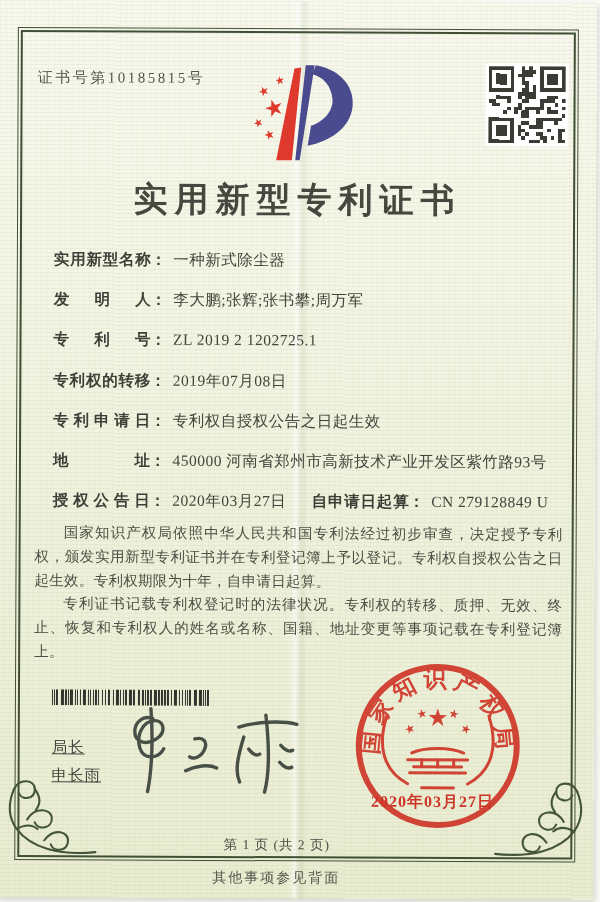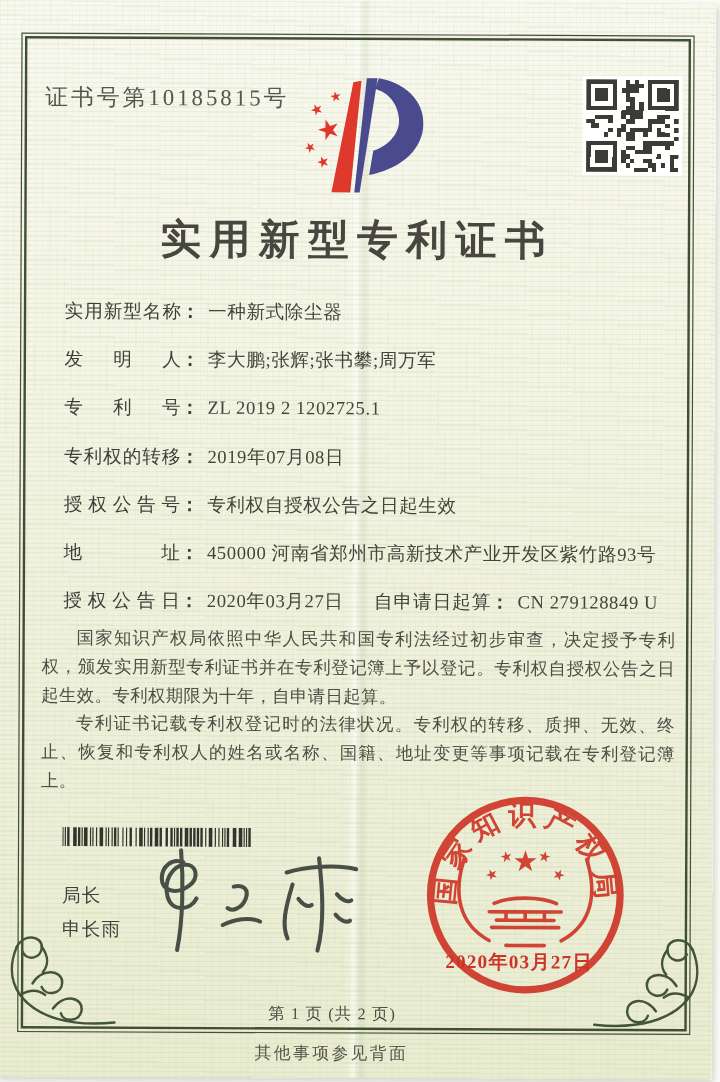--- a/index.html
+++ b/index.html
@@ -14,47 +14,47 @@
   .paper::before { content:''; position:absolute; inset:0; pointer-events:none;
     background:
       repeating-linear-gradient(180deg, rgba(164,182,118,.13) 0 1px, transparent 1px 4px),
       repeating-linear-gradient(90deg, rgba(164,182,118,.06) 0 1px, transparent 1px 6px),
       linear-gradient(90deg, transparent 0 48.8%, rgba(255,255,255,.55) 50%, rgba(150,160,120,.14) 50.9%, transparent 52%); }
 
   .frame { position:absolute; left:18px; top:27px; width:561px; height:833px;
     border:1px solid #43503a; }
   .frame-inner { position:absolute; inset:2px; border:2px solid #3f4e35; }
 
-  .cert-number { position:absolute; left:38px; top:68px; font-size:19px;
+  .cert-number { position:absolute; left:38px; top:68px; font-size:15px;
     letter-spacing:2.5px; color:#56564d; }
 
   .logo { position:absolute; left:243px; top:56px; width:126px; height:112px; }
   .qr { position:absolute; left:486px; top:61px; width:83px; height:83px; background:#fff;
     padding:3px; }
   .qr svg { width:100%; height:100%; }
 
   .title { position:absolute; left:0; top:176px; width:597px; text-align:center;
     font-size:34px; font-weight:600; letter-spacing:7px; color:#474740; }
 
   .fields { position:absolute; left:55px; top:249px; width:505px; font-size:15.5px; color:#44443c; }
   .field-row { height:40.2px; white-space:nowrap; }
   .f-label { display:inline-block; width:97px; text-align:justify; text-align-last:justify;
-    vertical-align:top; font-weight:400; color:#3f3f38; }
+    vertical-align:top; font-weight:700; color:#3f3f38; }
   .f-colon { font-weight:600; color:#3f3f38; }
   .f-value { margin-left:7px; letter-spacing:.5px; }
   .cell-a { display:inline-block; width:255px; }
 
   .body-text { position:absolute; left:37px; top:521px; width:528px; font-size:14.5px;
     line-height:23.8px; color:#4e4e44; text-align:justify; }
   .body-text p { text-indent:2em; letter-spacing:.3px; }
 
   .barcode { position:absolute; left:55px; top:689px; width:158px; height:16px; }
 
   .signer { position:absolute; left:55px; top:733px; font-size:15.5px; line-height:28px;
-    color:#3e453d; letter-spacing:1px; }
+    color:#3e453d; letter-spacing:1px;text-decoration:underline; }
 
   .signature { position:absolute; left:126px; top:698px; width:200px; height:102px; }
 
   .seal { position:absolute; left:351px; top:654px; width:180px; height:180px; opacity:.93; }
   .seal-date { position:absolute; left:356px; top:790px; width:160px; text-align:center;
     font-size:16px; font-weight:600; color:#cc3527; letter-spacing:1px; }
 
   .page-footer { position:absolute; left:18px; top:835px; width:525px; text-align:center;
     font-size:13.5px; color:#4c4c44; letter-spacing:1px; }
 
@@ -219,21 +219,21 @@
     <div class="field-row">
       <span class="f-label">发明人</span><span class="f-colon">：</span><span class="f-value">李大鹏;张辉;张书攀;周万军</span>
     </div>
     <div class="field-row">
       <span class="f-label">专利号</span><span class="f-colon">：</span><span class="f-value">ZL 2019 2 1202725.1</span>
     </div>
     <div class="field-row">
       <span class="f-label">专利权的转移</span><span class="f-colon">：</span><span class="f-value">2019年07月08日</span>
     </div>
     <div class="field-row">
-      <span class="f-label">授权公告号</span><span class="f-colon">：</span><span class="f-value">专利权自授权公告之日起生效</span>
+      <span class="f-label">专利申请日</span><span class="f-colon">：</span><span class="f-value">专利权自授权公告之日起生效</span>
     </div>
     <div class="field-row">
       <span class="f-label">地址</span><span class="f-colon">：</span><span class="f-value">450000 河南省郑州市高新技术产业开发区紫竹路93号</span>
     </div>
     <div class="field-row">
       <span class="cell-a">
         <span class="f-label">授权公告日</span><span class="f-colon">：</span><span class="f-value">2020年03月27日</span>
       </span><span>
         <span class="f-label">自申请日起算</span><span class="f-colon">：</span><span class="f-value">CN 279128849 U</span>
       </span>

